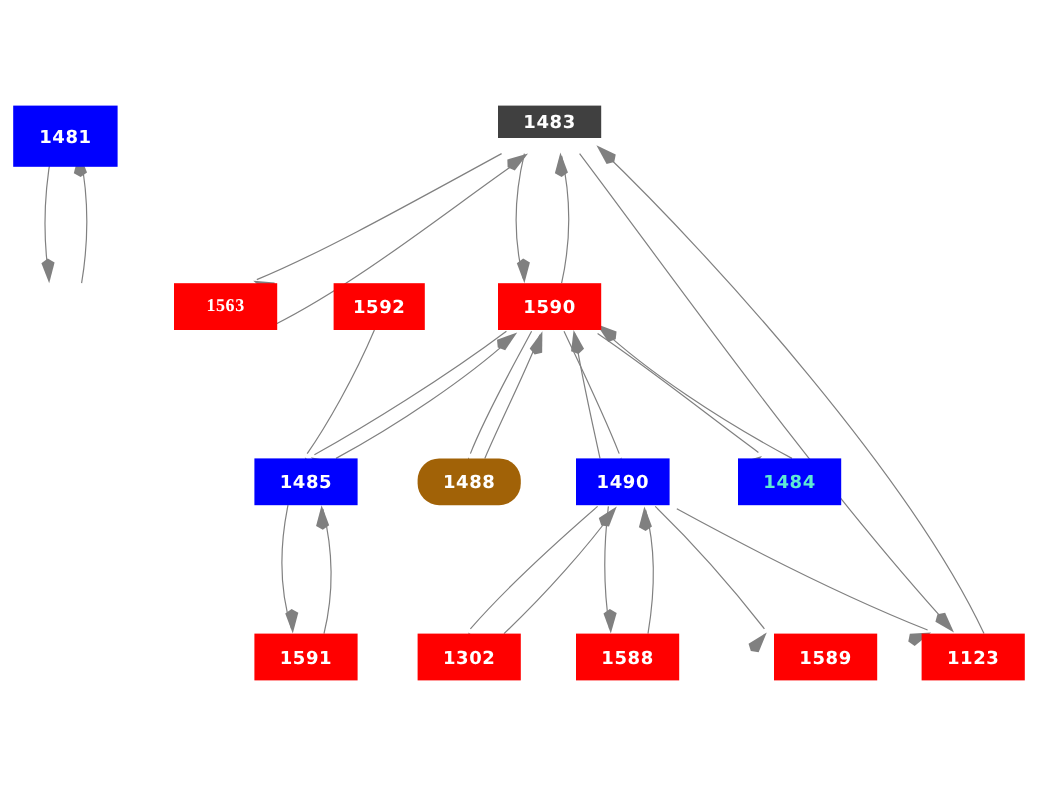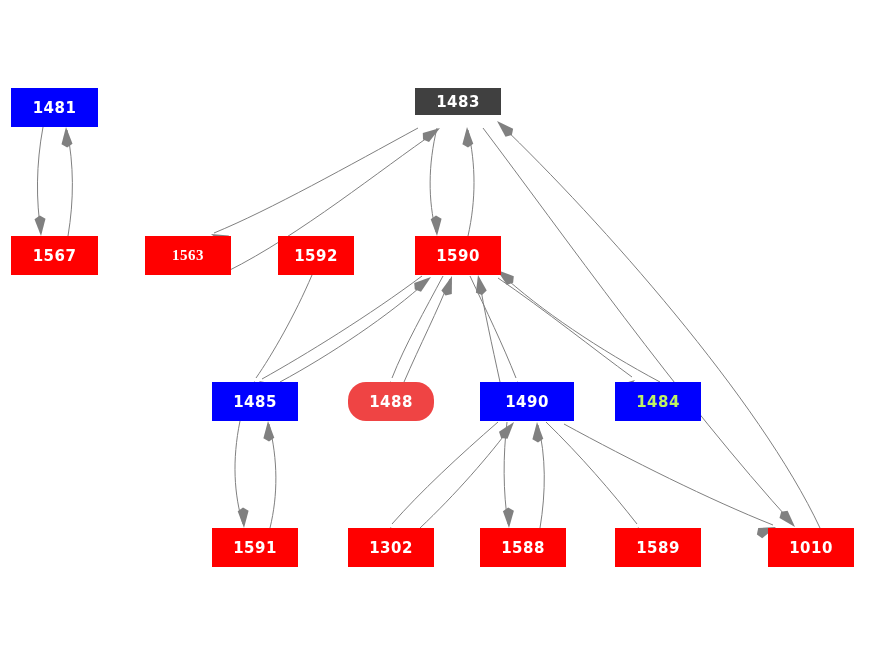--- a/index.html
+++ b/index.html
@@ -72,58 +72,55 @@
       <polygon points="514.0,422.0 507.5,438.7 501.1,437.9 499.0,431.7" fill="#808080"></polygon>
       <path d="M 507,422 C 503,455 503,492 508,524" fill="none" stroke="#808080" stroke-width="1"></path>
       <polygon points="509.0,528.0 502.9,511.2 508.2,507.5 513.9,510.8" fill="#808080"></polygon>
       <path d="M 540,528 C 546,492 546,455 538,425" fill="none" stroke="#808080" stroke-width="1"></path>
       <polygon points="537.0,422.0 543.3,438.7 538.0,442.5 532.4,439.3" fill="#808080"></polygon>
       <path d="M 546,422 C 580,455 612,492 637,524" fill="none" stroke="#808080" stroke-width="1"></path>
       <polygon points="639.0,527.0 632.2,543.5 625.7,542.6 623.8,536.4" fill="#808080"></polygon>
       <path d="M 564,424 C 630,460 710,500 773,525" fill="none" stroke="#808080" stroke-width="1"></path>
       <polygon points="776.0,527.0 762.2,538.3 756.9,534.5 758.2,528.1" fill="#808080"></polygon>
     </svg>
-<div class="node" style="left: 11px; top: 88px; width: 87px; height: 39px; background: rgb(0, 0, 255);">
+<div class="node" style="left: 11px; top: 88px; width: 87px; height: 51px; background: rgb(0, 0, 255);">
       <span class="node-label" style="color: rgb(255, 255, 255);">1481</span>
     </div>
     <div class="node" style="left: 415px; top: 88px; width: 86px; height: 27px; background: #404040;">
       <span class="node-label" style="color: rgb(255, 255, 255);">1483</span>
-    </div>
-    <div class="node" style="left: 11px; top: 236px; width: 87px; height: 39px; background: rgb(255, 0, 0);">
-      <span class="node-label" style="color: rgb(255, 255, 255);">1567</span>
     </div>
     <div class="node" style="left: 145px; top: 236px; width: 86px; height: 39px; background: rgb(255, 0, 0); font-family: Liberation Serif, serif;">
       <span class="node-label" style="color: rgb(255, 255, 255);">1563</span>
     </div>
     <div class="node" style="left: 278px; top: 236px; width: 76px; height: 39px; background: rgb(255, 0, 0);">
       <span class="node-label" style="color: rgb(255, 255, 255);">1592</span>
     </div>
     <div class="node" style="left: 415px; top: 236px; width: 86px; height: 39px; background: rgb(255, 0, 0);">
       <span class="node-label" style="color: rgb(255, 255, 255);">1590</span>
     </div>
     <div class="node" style="left: 212px; top: 382px; width: 86px; height: 39px; background: rgb(0, 0, 255);">
       <span class="node-label" style="color: rgb(255, 255, 255);">1485</span>
     </div>
-    <div class="node" style="left: 348px; top: 382px; width: 86px; height: 39px; background: #ef4444; border-radius: 18px;">
+    <div class="node" style="left: 348px; top: 382px; width: 86px; height: 39px; background: #a16207; border-radius: 18px;">
       <span class="node-label" style="color: rgb(255, 255, 255);">1488</span>
     </div>
-    <div class="node" style="left: 480px; top: 382px; width: 94px; height: 39px; background: rgb(0, 0, 255);">
+    <div class="node" style="left: 480px; top: 382px; width: 78px; height: 39px; background: rgb(0, 0, 255);">
       <span class="node-label" style="color: rgb(255, 255, 255);">1490</span>
     </div>
     <div class="node" style="left: 615px; top: 382px; width: 86px; height: 39px; background: rgb(0, 0, 255);">
-      <span class="node-label" style="color: #bef264; text-align: center;">1484</span>
+      <span class="node-label" style="color: #5eead4; text-align: center;">1484</span>
     </div>
     <div class="node" style="left: 212px; top: 528px; width: 86px; height: 39px; background: rgb(255, 0, 0);">
       <span class="node-label" style="color: rgb(255, 255, 255); text-align: right;">1591</span>
     </div>
     <div class="node" style="left: 348px; top: 528px; width: 86px; height: 39px; background: rgb(255, 0, 0);">
       <span class="node-label" style="color: rgb(255, 255, 255);">1302</span>
     </div>
     <div class="node" style="left: 480px; top: 528px; width: 86px; height: 39px; background: rgb(255, 0, 0);">
       <span class="node-label" style="color: rgb(255, 255, 255);">1588</span>
     </div>
-    <div class="node" style="left: 615px; top: 528px; width: 86px; height: 39px; background: rgb(255, 0, 0);">
+    <div class="node" style="left: 645px; top: 528px; width: 86px; height: 39px; background: rgb(255, 0, 0);">
       <span class="node-label" style="color: rgb(255, 255, 255);">1589</span>
     </div>
     <div class="node" style="left: 768px; top: 528px; width: 86px; height: 39px; background: rgb(255, 0, 0);">
-      <span class="node-label" style="color: rgb(255, 255, 255);">1010</span>
+      <span class="node-label" style="color: rgb(255, 255, 255);">1123</span>
     </div>
   </div>
 
 </body></html>

